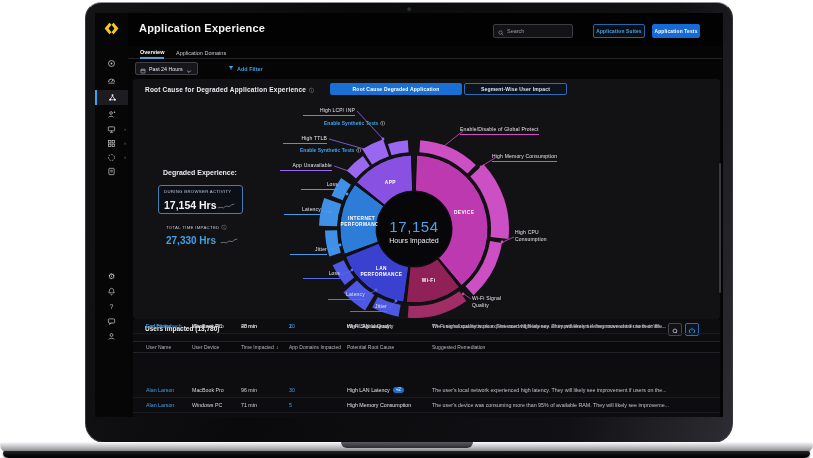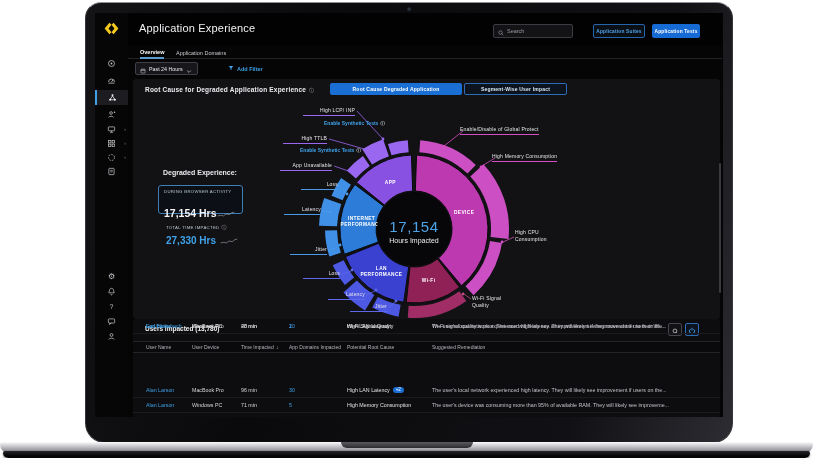--- a/index.html
+++ b/index.html
@@ -36,21 +36,21 @@
   .sb-item svg { display:block; }
   .sb-chev { position:absolute; right:2px; top:50%; transform:translateY(-58%);
     font-size:5px; color:#85858c; line-height:1; }
   .glyph { font-size:8px; line-height:1; color:#c0c0c6; }
 
   
   .main { position:absolute; left:33px; top:0; width:594px; height:404px; background:#050506; }
 
   
   .topbar { position:absolute; left:0; top:0; width:594px; height:33px; background:#020203; }
-  .app-title { position:absolute; left:11px; top:9px; font-size:11px; font-weight:400;
+  .app-title { position:absolute; left:11px; top:9px; font-size:11px; font-weight:700;
     color:#f2f2f4; letter-spacing:.2px; }
   .search { position:absolute; left:365px; top:11px; width:80px; height:14px; background:#131316;
     border:1px solid #3c3c44; border-radius:2px; display:flex; align-items:center; gap:3px; padding:0 4px; }
   .search .ph { font-size:5.5px; color:#9a9aa2; }
   .btn { position:absolute; top:11px; height:14px; border-radius:2px; font-size:4.8px; font-weight:700;
     display:flex; align-items:center; justify-content:center; letter-spacing:.2px; }
   .btn.outline { left:465px; width:52px; color:#4da3e8; border:1px solid #2565ab; background:#0a0f16; }
   .btn.fill { left:524px; width:48px; color:#fff; background:#156ad4; border:1px solid #156ad4; }
 
   
@@ -76,21 +76,21 @@
   .toggle { position:absolute; top:4px; height:12px; font-size:5px; font-weight:700; border-radius:2px;
     display:flex; align-items:center; justify-content:center; letter-spacing:.2px; }
   .toggle.on { left:197px; width:132px; background:#1a6fd4; color:#fff; }
   .toggle.off { left:331px; width:103px; border:1px solid #2e6db5; color:#d9e8f8; background:#0c131d; }
 
   
   .stats-heading { position:absolute; left:30px; top:90px; font-size:7px; font-weight:600; color:#eaeaee; }
   .stat-box { position:absolute; left:25px; top:106px; width:85px; height:29px;
     border:1px solid #3f7fb5; border-radius:3px; background:#0c1016; padding:3px 5px; }
   .stat-box .cap { font-size:4.3px; color:#b9c7d4; letter-spacing:.3px; }
-  .stat-box .val-row { display:flex; align-items:center; gap:0; margin-top:10px; }
+  .stat-box .val-row { display:flex; align-items:center; gap:0; margin-top:2px; }
   .stat-box .val { font-size:10.5px; font-weight:600; color:#f4f4f6; }
   .total-cap { position:absolute; left:33px; top:145px; font-size:4.3px; color:#b9c7d4;
     letter-spacing:.3px; display:flex; gap:2px; align-items:center; }
   .total-row { position:absolute; left:33px; top:152px; display:flex; align-items:center; gap:4px; }
   .total-val { font-size:10px; font-weight:600; color:#3fa2e8; }
 
   
   .chart-svg { position:absolute; left:0; top:0; width:587px; height:240px; }
   .seg-label { font:700 4.8px "Liberation Sans",sans-serif; fill:#fff; text-anchor:middle; letter-spacing:.4px; }
   .center-value { font:400 15px "Liberation Sans",sans-serif; fill:#4da3e8; text-anchor:middle; letter-spacing:.6px; }

